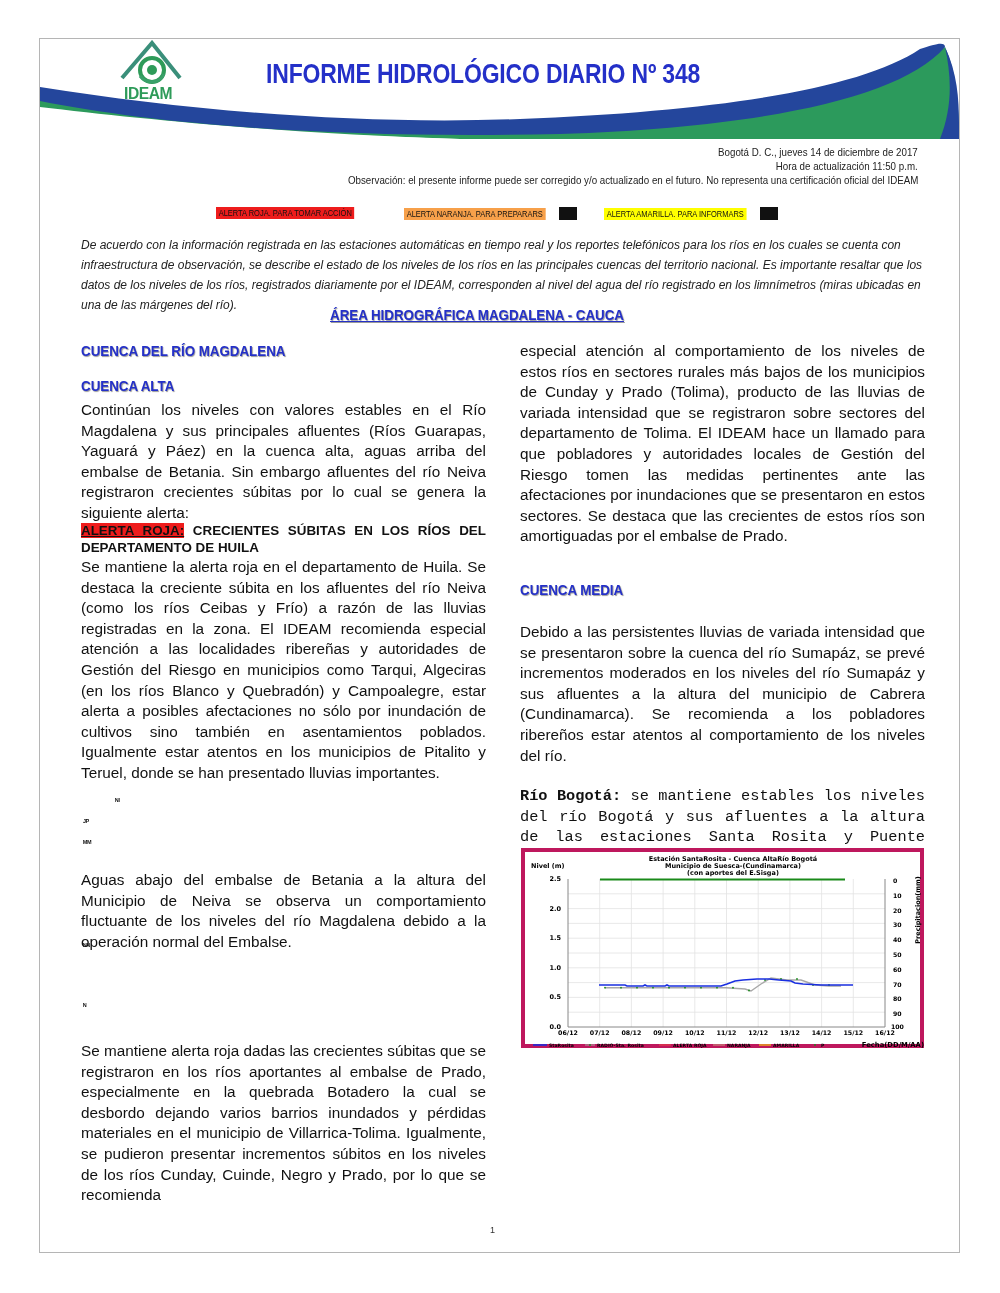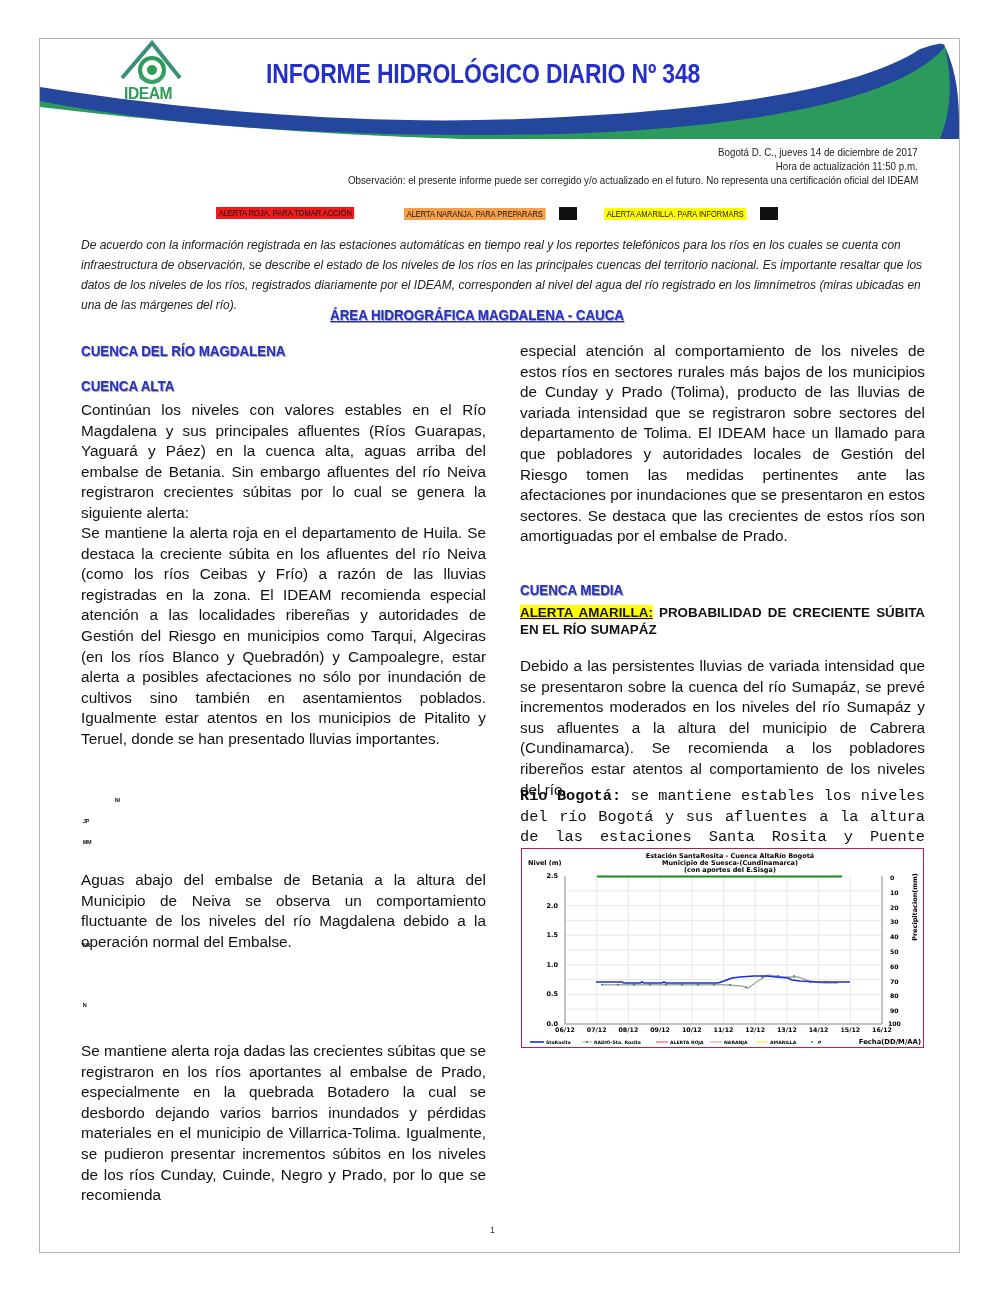--- a/index.html
+++ b/index.html
@@ -17,21 +17,21 @@
   .intro { position: absolute; left: 81px; top: 235px; width: 848px; font-size: 12px; font-style: italic; line-height: 20px; color: #222; }
   .area-title { position: absolute; left: 330px; top: 306px; font-size: 15.5px; font-weight: bold; color: #2430c8; text-decoration: underline; white-space: nowrap; transform: scaleX(0.86); transform-origin: left; text-shadow: 1px 1px 1px #9a9a9a; }
   .h-blue { position: absolute; font-size: 15.5px; font-weight: bold; color: #2430c8; white-space: nowrap; transform: scaleX(0.86); transform-origin: left; text-shadow: 1px 1px 1px #9a9a9a; }
   .col { position: absolute; width: 405px; font-size: 15.3px; line-height: 20.6px; text-align: justify; color: #111; }
   .col p { margin: 0; }
   .alert-head { font-weight: bold; font-size: 13.4px; line-height: 17px; text-align: justify; }
   .tag-red { background: #ee1c1c; color: #111; text-decoration: underline; }
   .tag-yellow { background: #ffff00; color: #111; text-decoration: underline; }
   .glyph { position: absolute; left: 83px; font-size: 8px; font-weight: bold; color: #111; }
   .pgnum { position: absolute; left: 490px; top: 1225px; font-size: 9px; color: #333; }
-  .chart { position: absolute; left: 521px; top: 848px; width: 403px; height: 200px; border: 1px solid #be185d; box-sizing: border-box; background: #fff; }
+  .chart { position: absolute; left: 521px; top: 848px; width: 403px; height: 200px; border: 4px solid #be185d; box-sizing: border-box; background: #fff; }
   .chart svg { position: absolute; left: 0; top: 0; }
   .ctext { font-family: "DejaVu Sans", sans-serif; }
 </style>
 </head>
 <body>
 
 <div class="page"></div>
 
 <div class="banner">
   <svg width="919" height="100" viewBox="0 0 919 100">
@@ -76,20 +76,21 @@
 <div class="area-title">ÁREA HIDROGRÁFICA MAGDALENA - CAUCA</div>
 
 <div class="h-blue" style="left:81px; top:342px;">CUENCA DEL RÍO MAGDALENA</div>
 <div class="h-blue" style="left:81px; top:377px;">CUENCA ALTA</div>
 
 <div class="col" style="left:81px; top:400px;">
   <p>Continúan los niveles con valores estables en el Río Magdalena y sus principales afluentes (Ríos Guarapas, Yaguará y Páez) en la cuenca alta, aguas arriba del embalse de Betania. Sin embargo afluentes del río Neiva registraron crecientes súbitas por lo cual se genera la siguiente alerta:</p>
 </div>
 
 <div class="col" style="left:81px; top:522px;">
+  <div class="alert-head"><span class="tag-red">ALERTA ROJA:</span><span> CRECIENTES SÚBITAS EN LOS RÍOS DEL DEPARTAMENTO DE HUILA</span></div>
   <p style="margin-top:1px;">Se mantiene la alerta roja en el departamento de Huila. Se destaca la creciente súbita en los afluentes del río Neiva (como los ríos Ceibas y Frío) a razón de las lluvias registradas en la zona. El IDEAM recomienda especial atención a las localidades ribereñas y autoridades de Gestión del Riesgo en municipios como Tarqui, Algeciras (en los ríos Blanco y Quebradón) y Campoalegre, estar alerta a posibles afectaciones no sólo por inundación de cultivos sino también en asentamientos poblados.  Igualmente estar atentos en los municipios de Pitalito y Teruel, donde se han presentado lluvias importantes.</p>
 </div>
 
 <div class="glyph" style="top:797px;margin-left:32px;">ᴺᴵ</div>
 <div class="glyph" style="top:818px;">ᴶᴾ</div>
 <div class="glyph" style="top:839px;">ᴹᴹ</div>
 
 <div class="col" style="left:81px; top:870px;">
   <p>Aguas abajo del embalse de Betania a la altura del Municipio de Neiva se observa un comportamiento fluctuante de los niveles del río Magdalena debido a la operación normal del Embalse.</p>
 </div>
@@ -101,21 +102,20 @@
   <p style="margin-top:1px;">Se mantiene alerta roja dadas las crecientes súbitas que se registraron en los ríos aportantes al embalse de Prado, especialmente en la quebrada Botadero la cual se desbordo dejando varios barrios inundados y pérdidas materiales en el municipio de Villarrica-Tolima. Igualmente, se pudieron presentar incrementos súbitos en los niveles de los ríos Cunday, Cuinde, Negro y Prado, por lo que se recomienda</p>
 </div>
 
 <div class="col" style="left:520px; top:341px;">
   <p>especial atención al comportamiento de los niveles de estos ríos en sectores rurales más bajos de los municipios de Cunday y Prado (Tolima), producto de las lluvias de variada intensidad que se registraron sobre sectores del departamento de Tolima. El IDEAM hace un llamado para que pobladores y autoridades locales de Gestión del Riesgo tomen las medidas pertinentes ante las afectaciones por inundaciones que se presentaron en estos sectores. Se destaca que las crecientes de estos ríos son amortiguadas por el embalse de Prado.</p>
 </div>
 
 <div class="h-blue" style="left:520px; top:581px;">CUENCA MEDIA</div>
 
 <div class="col" style="left:520px; top:604px;">
-  <div class="alert-head"><span class="tag-yellow">ALERTA AMARILLA:</span><span>  PROBABILIDAD DE CRECIENTE SÚBITA EN EL RÍO SUMAPÁZ</span></div>
   <p style="margin-top:18px;">Debido a las persistentes lluvias de variada intensidad que se presentaron sobre la cuenca del río Sumapáz, se prevé incrementos moderados en los niveles del río Sumapáz y sus afluentes a la altura del municipio de Cabrera (Cundinamarca). Se recomienda a los pobladores ribereños estar atentos al comportamiento de los niveles del río.</p>
 </div>
 
 <div class="col" style="left:520px; top:786px;font-family:Liberation Mono, monospace;">
   <p><b>Río Bogotá:</b><span> se mantiene estables los niveles del río Bogotá y sus afluentes a la altura de las estaciones Santa Rosita y Puente Portillo (Tocaima cuenca baja).</span></p>
 </div>
 
 <div class="chart">
   <svg width="403" height="200" viewBox="0 0 403 200" class="ctext">
 

